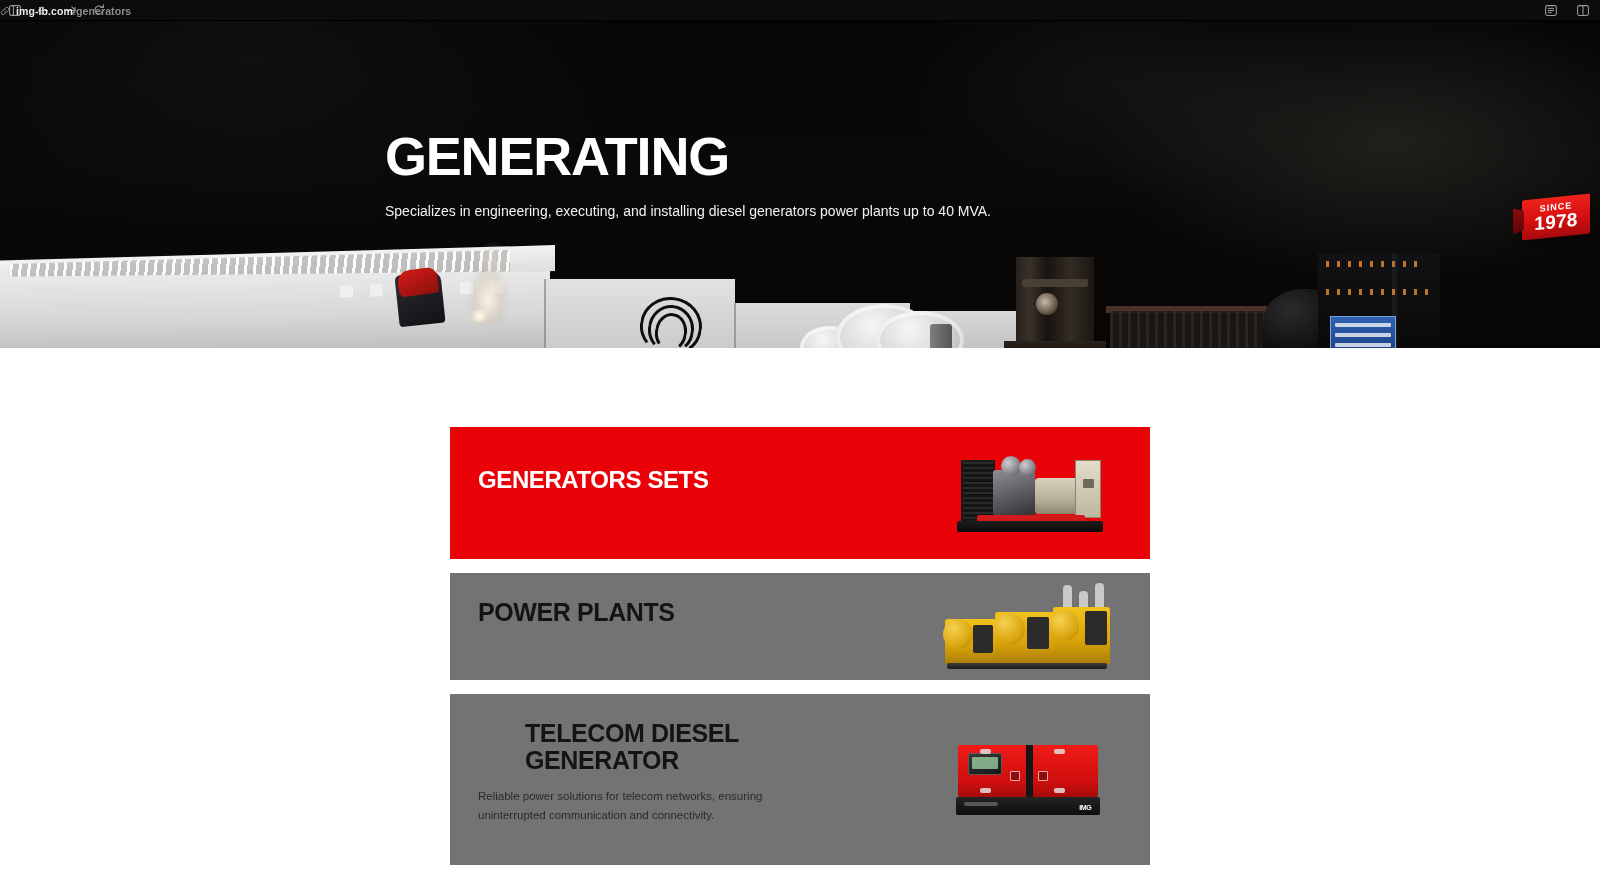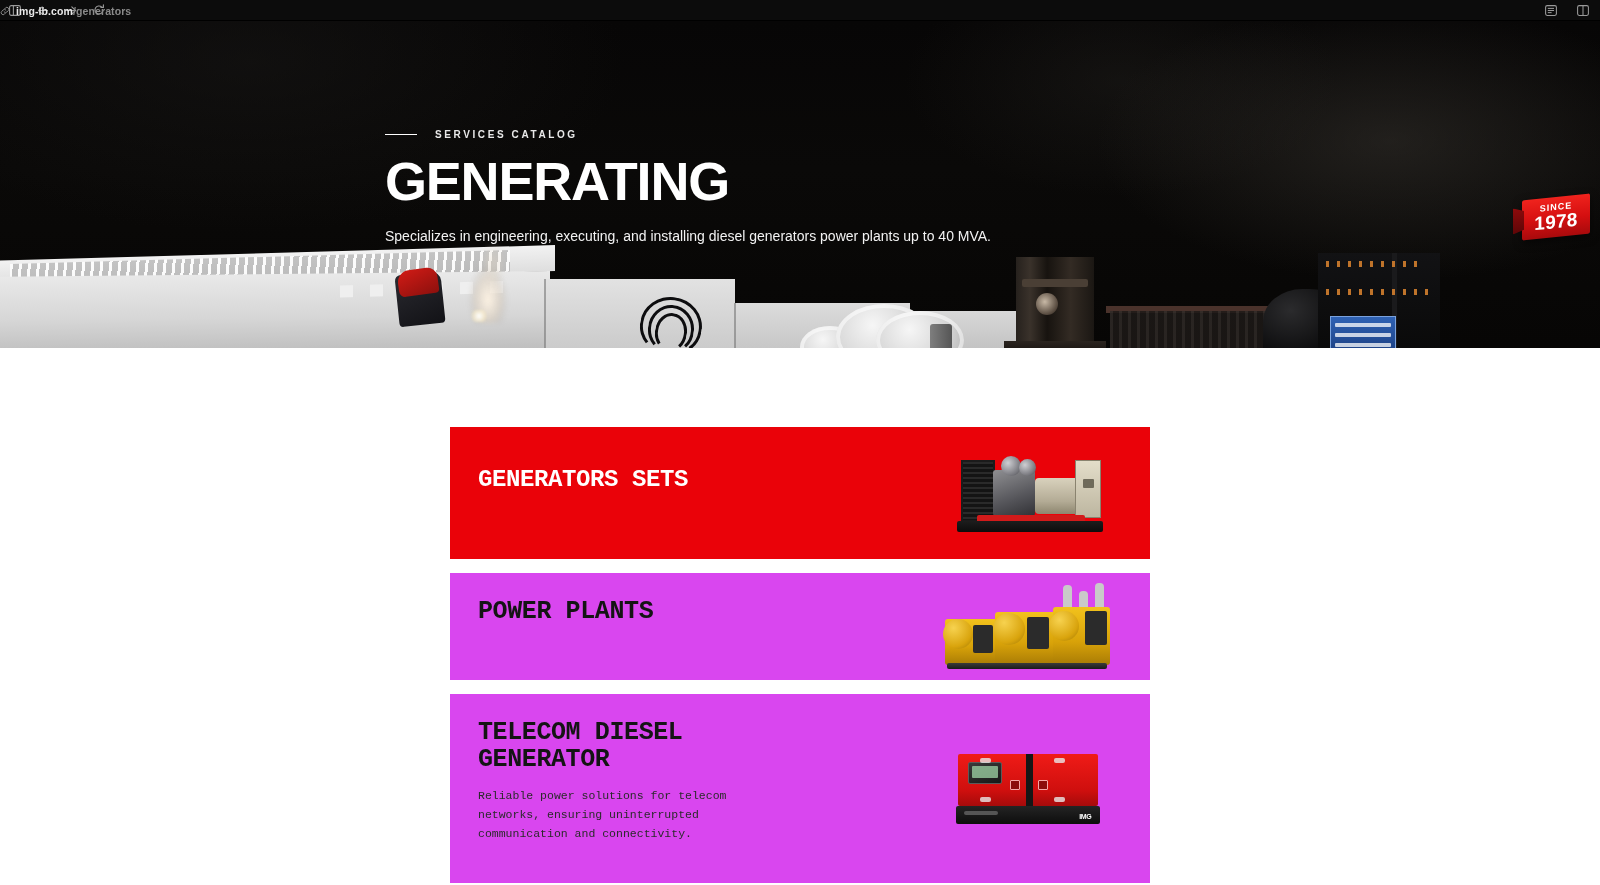--- a/index.html
+++ b/index.html
@@ -230,24 +230,24 @@
     line-height:1.02; margin-bottom:18px;
   }
   .hero-sub{ color:#f2f2f2; font-size:14px; line-height:1.4; font-weight:400; }
 
   
   .catalog{ width:1600px; background:#fff; padding-top:79px; }
   .card-stack{ width:700px; margin:0 auto; display:flex; flex-direction:column; gap:14px; }
 
   .card{
     position:relative; display:flex; align-items:center; overflow:hidden;
-    background:#d946ef; min-height:105px;
+    background:#737373; min-height:105px;
   }
   .card.is-featured{ background:#ea0209; min-height:132px; }
-  .card-body{ padding:26px 0 40px 28px; width:430px; position:relative; z-index:2;font-family:Liberation Mono, monospace; }
+  .card-body{ padding:26px 0 40px 28px; width:430px; position:relative; z-index:2; }
   .card-title{
     font-size:25px; font-weight:bold; letter-spacing:-.4px; line-height:1.07;
     color:#141414; margin-bottom:14px;
   }
   .card.is-featured .card-title{ color:#ffffff; font-size:24px; margin-bottom:13px; }
   .card-desc{ font-size:11.5px; line-height:1.62; color:#2a2a2a; max-width:310px; }
   .card.is-featured .card-desc{ color:#ffffff; max-width:305px; }
   .card-art{
     position:absolute; right:0; top:0; bottom:0; width:245px;
     display:flex; align-items:center; justify-content:center; z-index:1;
@@ -433,24 +433,20 @@
         <i style="top:26px"></i>
       </div>
   </div>
 
   <div class="since-badge">
     <span class="since-label">SINCE</span>
     <span class="since-year">1978</span>
   </div>
 
   <div class="hero-copy">
-    <div class="eyebrow">
-      <span class="eyebrow-rule"></span>
-      <span class="eyebrow-text">SERVICES CATALOG</span>
-    </div>
     <h1 class="hero-title">GENERATING</h1>
     <p class="hero-sub">Specializes in engineering, executing, and installing diesel generators power plants up to 40 MVA.</p>
   </div>
 </section>
 
 <section class="catalog">
   <div class="card-stack">
 
     <article class="card is-featured">
       <div class="card-body">
@@ -490,21 +486,21 @@
           <div class="pp-dark pp-k1"></div>
             <div class="pp-dark pp-k2"></div>
             <div class="pp-dark pp-k3"></div>
           <div class="pp-foot"></div>
         </div>
       </div>
     </article>
 
     <article class="card" style="min-height:152px;">
       <div class="card-body">
-        <h2 class="card-title" style="max-width:260px;">TELECOM DIESEL GENERATOR</h2>
+        <h2 class="card-title" style="max-width:260px;margin-left:47px;">TELECOM DIESEL GENERATOR</h2>
         <p class="card-desc">Reliable power solutions for telecom networks, ensuring uninterrupted communication and connectivity.</p>
       </div>
       <div class="card-art">
         <div class="tg">
           <div class="tg-body"></div>
           <div class="tg-split"></div>
           <div class="tg-panel tg-p1">
               <i></i>
             </div>
           <div class="tg-latch tg-l1"></div>

